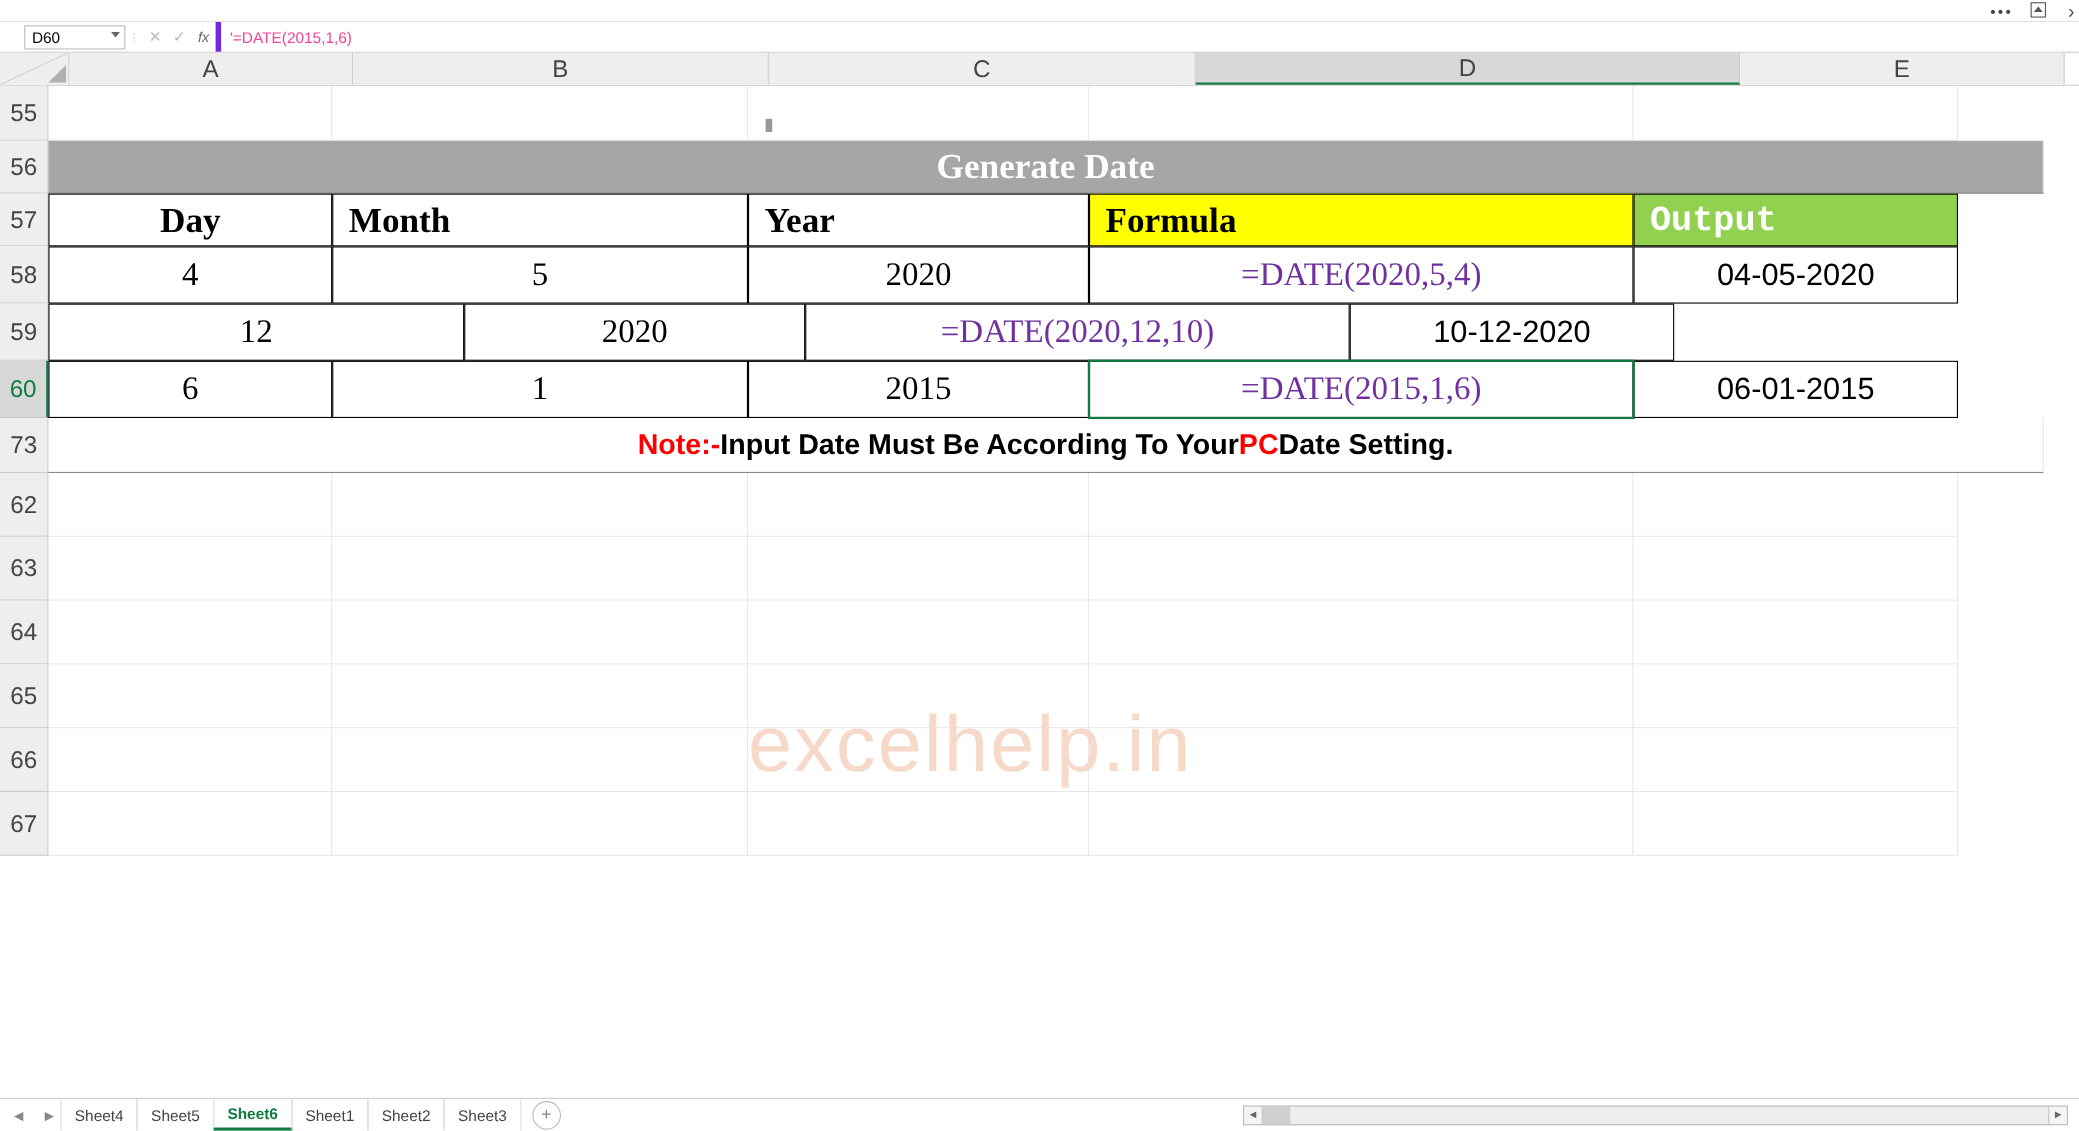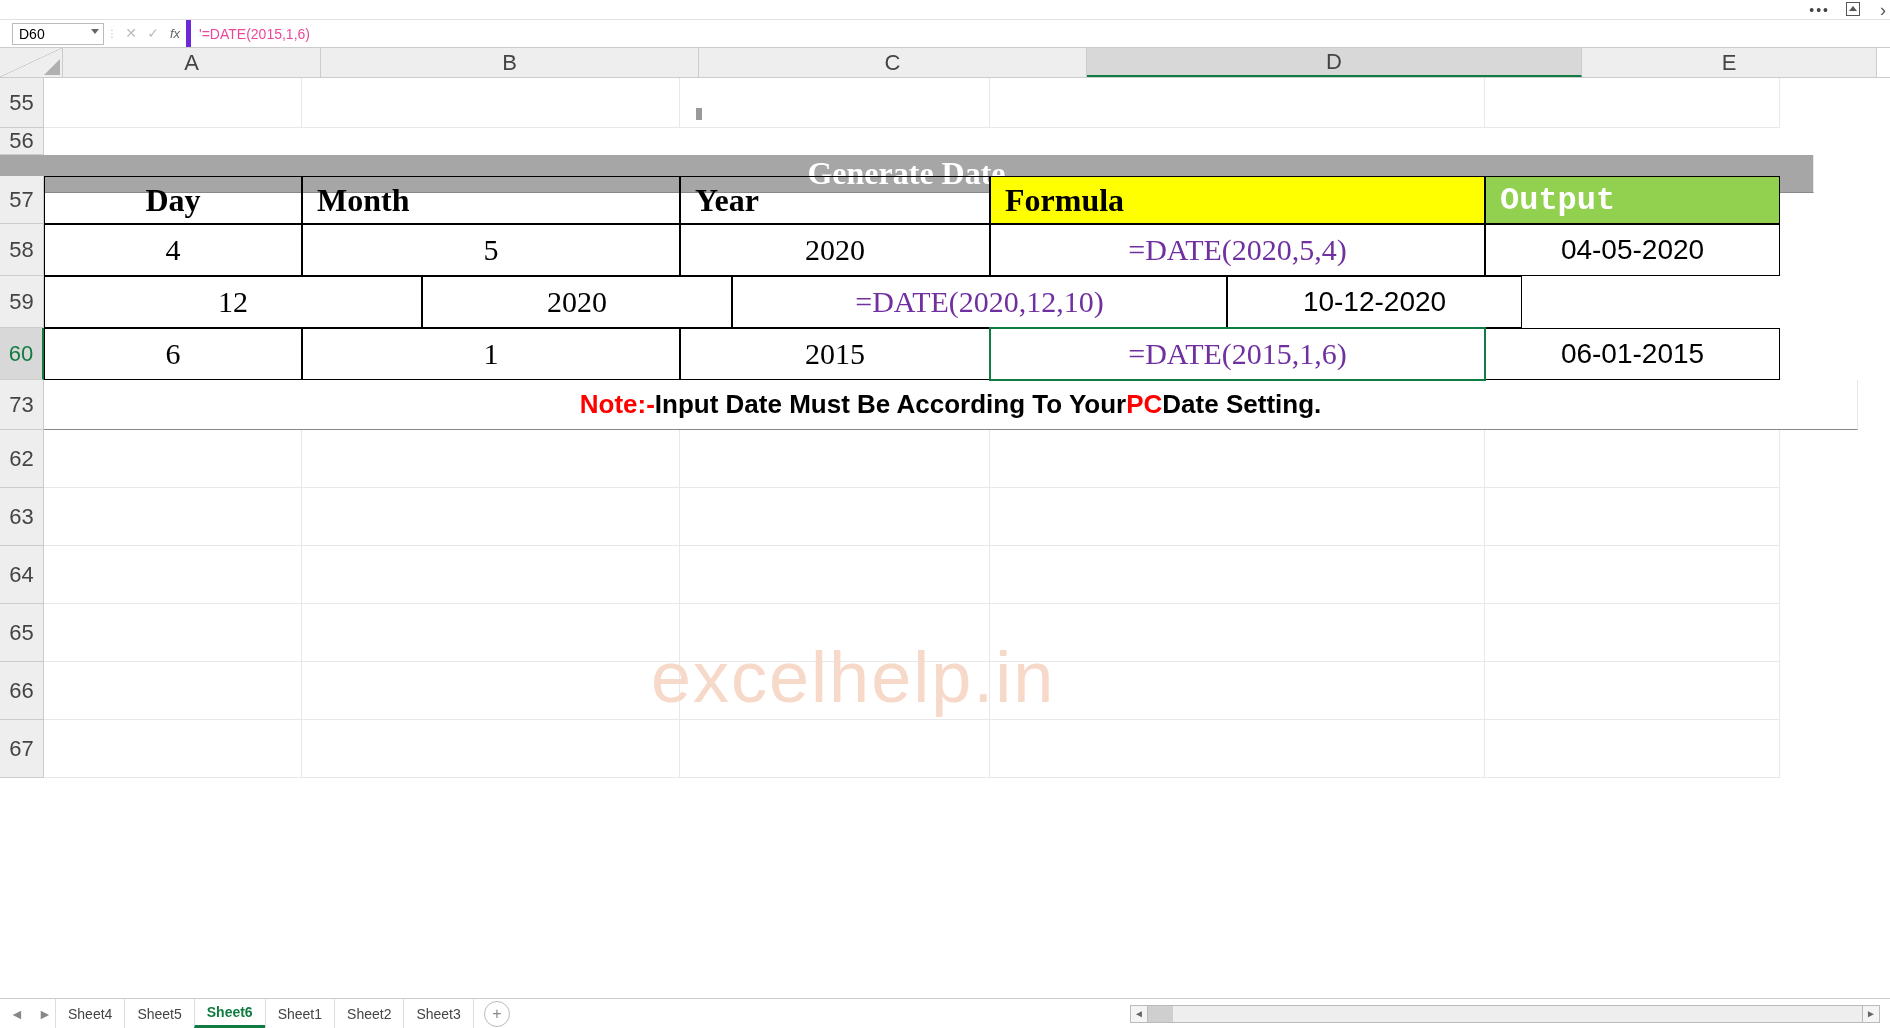--- a/index.html
+++ b/index.html
@@ -7,21 +7,21 @@
 
 
 .topbar { height: 20px; background: #fff; position: relative; border-bottom: 1px solid #e0e0e0; }
 .topbar .dots { position: absolute; right: 60px; top: 2px; font-size: 14px; letter-spacing: 2px; color: #444; }
 .topbar .box { position: absolute; right: 30px; top: 2px; width: 14px; height: 14px; border: 1px solid #555; display:flex; align-items:center; justify-content:center; }
 .topbar .box .up { width:0;height:0;border-left:4px solid transparent;border-right:4px solid transparent;border-bottom:5px solid #555; margin-bottom:1px;}
 .topbar .chev { position: absolute; right: 4px; top: 0; font-size: 18px; color:#555; }
 
 
 .fbar { height: 28px; display: flex; align-items: center; border-bottom: 1px solid #ccc; font-size: 14px; }
-.namebox { width: 92px; height: 22px; border: 1px solid #bbb; display:flex; align-items:center; padding:0 6px; margin-left:12px; position:relative; }
+.namebox { width: 92px; height: 22px; border: 1px solid #bbb; display:flex; align-items:center; padding:0 6px; margin-left:22px; position:relative; }
 .namebox .dd { position:absolute; right:4px; top:5px; width:0;height:0;border-left:4px solid transparent;border-right:4px solid transparent;border-top:5px solid #666; }
 .fbar .sep { width:16px; text-align:center; color:#bbb; font-size:10px; }
 .fbar .btn { width:22px; text-align:center; color:#bbb; font-family: "Segoe UI Symbol"; }
 .fbar .fx { width:22px; text-align:center; font-style:italic; color:#666; font-size:13px;}
 .fbar .formula { flex:1; padding-left:8px; color:#ec4899; border-left:5px solid #6d28d9; height:100%; display:flex; align-items:center;}
 
 
 .sheet { position: relative; }
 .colheads { display:flex; height:30px; border-bottom:1px solid #ccc; }
 .corner { width:63px; background: linear-gradient(to bottom right, #eee 0%, #eee 49%, #bbb 50%, #eee 51%); border-right:1px solid #ccc; position:relative;}
@@ -31,21 +31,21 @@
 .ch.D{ background:#d8d8d8; border-bottom:2px solid #107c41;}
 
 .rows { }
 .row { display:flex; height:60px; }
 .rh { width:44px; display:flex; align-items:center; justify-content:center; background:#eee; border-right:1px solid #ccc; border-bottom:1px solid #ccc; font-size:22px; color:#444;}
 .cell { border-right:1px solid #e8e8e8; border-bottom:1px solid #e8e8e8; display:flex; align-items:center; font-size:30px; font-family: Georgia, "Times New Roman", serif;}
 .cA{width:258px;} .cB{width:378px;} .cC{width:310px;} .cD{width:495px;} .cE{width:295px;font-family:Liberation Mono, monospace;}
 
 
 .r55{height:50px;}
-.r56{height:48px;flex-direction:column;}
+.r56{height:48px;}
 .r57{height:48px;}
 .r58,.r59,.r60{height:52px;}
 .r61{height:50px;}
 .r62,.r63,.r64,.r65,.r66,.r67{height:58px;}
 
 
 .mergeTitle { background:#a6a6a6; color:#fff; font-weight:bold; display:flex; align-items:center; justify-content:center; font-family: Georgia, serif; font-size:32px; width: calc(258px + 378px + 388px + 495px + 295px); border-bottom:1px solid #888;}
 .hdr { font-weight:bold; font-size:32px; border:1px solid #000 !important; padding:0 14px;}
 .hdr.center{justify-content:center;}
 .hdr.formula{ background:#ffff00; color:#000;}
@@ -58,21 +58,21 @@
 
 
 .selected { outline: 2px solid #107c41; outline-offset:-1px; position:relative; z-index:2;}
 .rh.sel{background:#d8d8d8; color:#107c41; border-right:2px solid #107c41;}
 
 
 .note { justify-content:center; font-weight:bold; font-size:26px; font-family: Arial, sans-serif; border-bottom:1px solid #888 !important; width: calc(258px + 378px + 388px + 495px + 295px);}
 .note .red{color:#ff0000;}
 
 
-.watermark { position:absolute; left:651px; top:588px; font-size:72px; color:#f6d9c9; font-family: Arial, sans-serif; letter-spacing:2px; pointer-events:none; font-weight:300;}
+.watermark { position:absolute; left:680px; top:588px; font-size:72px; color:#f6d9c9; font-family: Arial, sans-serif; letter-spacing:2px; pointer-events:none; font-weight:300;}
 
 
 .tabs { position:absolute; bottom:0; left:0; right:0; height:30px; background:#fff; border-top:1px solid #ccc; display:flex; align-items:center; font-size:14px;}
 .tabs .navbtn { width:22px; text-align:center; color:#888; margin-left:6px;}
 .tabs .tab { padding:0 12px; height:100%; display:flex; align-items:center; border-right:1px solid #ddd; border-left:1px solid #ddd; color:#444; margin-left:-1px;}
 .tabs .tab.active { background:#fff; border-bottom:3px solid #107c41; color:#107c41; font-weight:600;}
 .tabs .plus { width:26px; height:26px; border:1px solid #bbb; border-radius:50%; display:flex; align-items:center; justify-content:center; margin-left:10px; color:#888; font-size:16px;}
 .tabs .scroll { flex:1; }
 .tabs .scrollbar { width:750px; height:18px; display:flex; align-items:center; margin-right:10px;}
 .tabs .sbtn { width:18px; height:18px; border:1px solid #bbb; display:flex; align-items:center; justify-content:center; font-size:10px; color:#666; background:#f4f4f4;}

